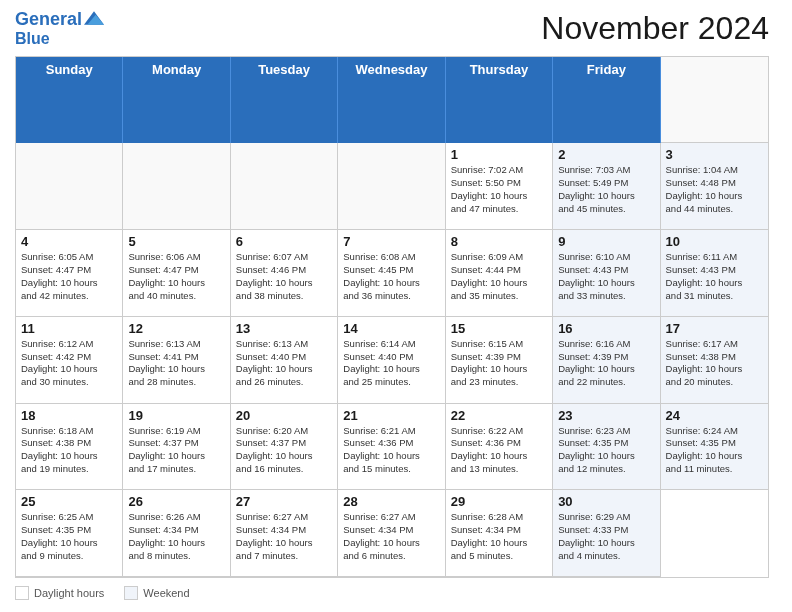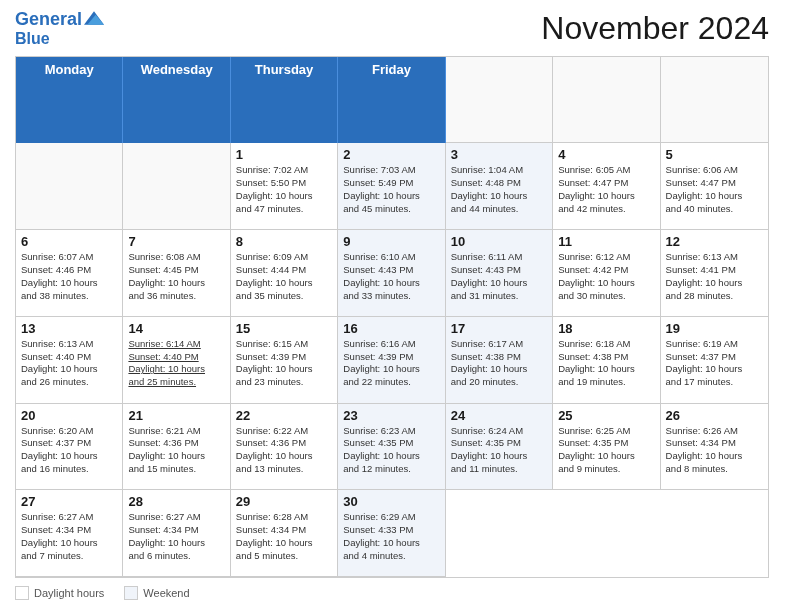--- a/index.html
+++ b/index.html
@@ -147,21 +147,23 @@
         <div class="logo-text" style="color:#2a6ebb; font-size:16px;">Blue</div>
       </div>
     </div>
     <div class="title-section">
       <div class="month-title">November 2024</div>
     </div>
   </div>
 
   <div class="calendar">
     <div class="calendar-grid" id="cal-grid">
+    <div class="day-header">Sunday</div>
         <div class="day-header">Monday</div>
+        <div class="day-header">Tuesday</div>
         <div class="day-header">Wednesday</div>
         <div class="day-header">Thursday</div>
         <div class="day-header">Friday</div>
         <div class="day-cell empty"></div>
         <div class="day-cell empty"></div>
         <div class="day-cell empty"></div>
         <div class="day-cell empty"></div>
         <div class="day-cell empty"></div>
         <div class="day-cell">
           <div class="day-number">1</div>
@@ -249,21 +251,21 @@
         </div>
         <div class="day-cell">
           <div class="day-number">13</div>
           <div class="day-info" style="white-space: pre-line;">Sunrise: 6:13 AM
 Sunset: 4:40 PM
 Daylight: 10 hours
 and 26 minutes.</div>
         </div>
         <div class="day-cell">
           <div class="day-number">14</div>
-          <div class="day-info" style="white-space: pre-line; text-decoration: underline;">Sunrise: 6:14 AM
+          <div class="day-info" style="white-space: pre-line;">Sunrise: 6:14 AM
 Sunset: 4:40 PM
 Daylight: 10 hours
 and 25 minutes.</div>
         </div>
         <div class="day-cell">
           <div class="day-number">15</div>
           <div class="day-info" style="white-space: pre-line;">Sunrise: 6:15 AM
 Sunset: 4:39 PM
 Daylight: 10 hours
 and 23 minutes.</div>

